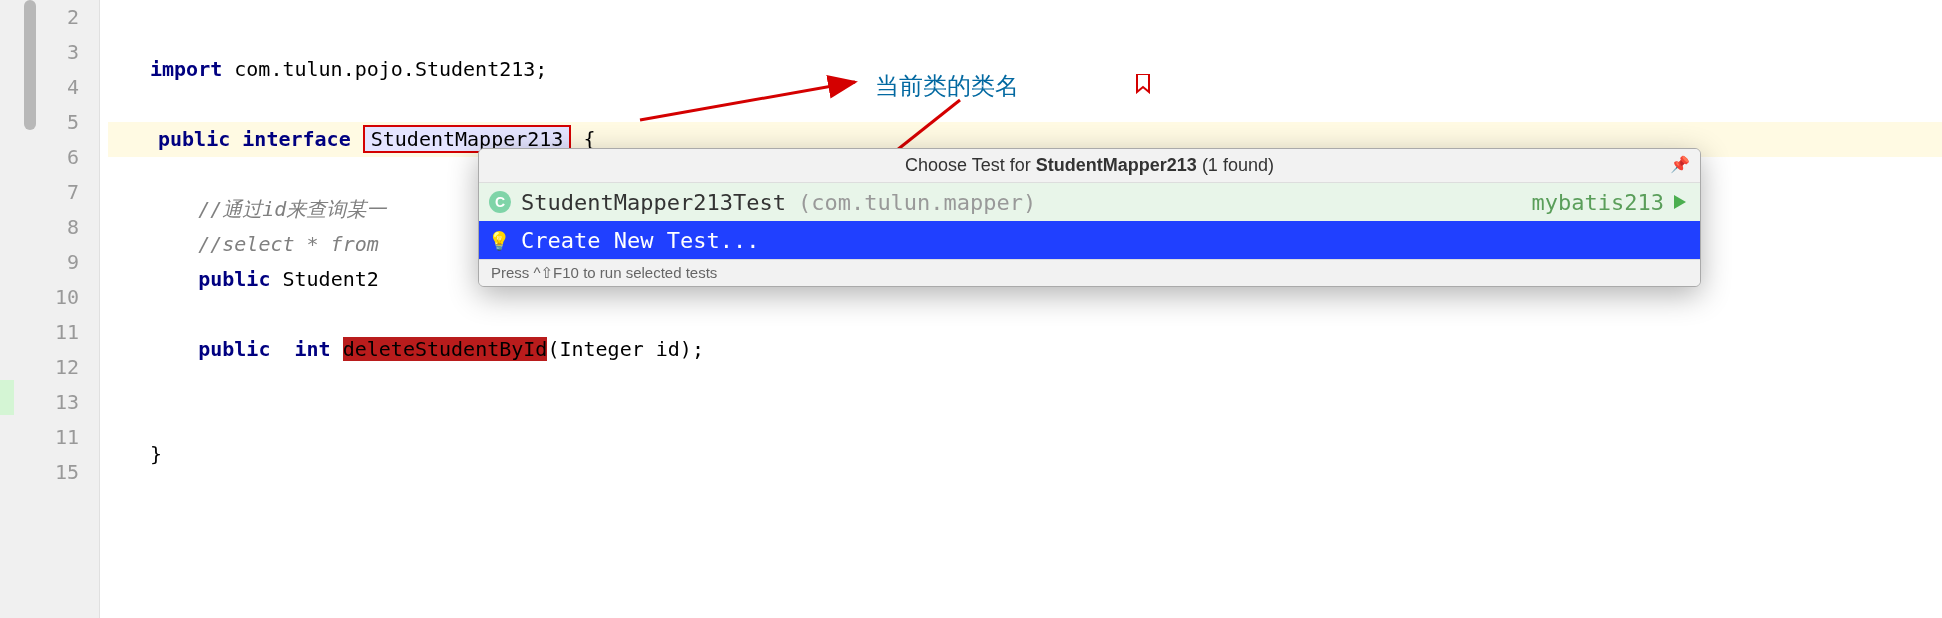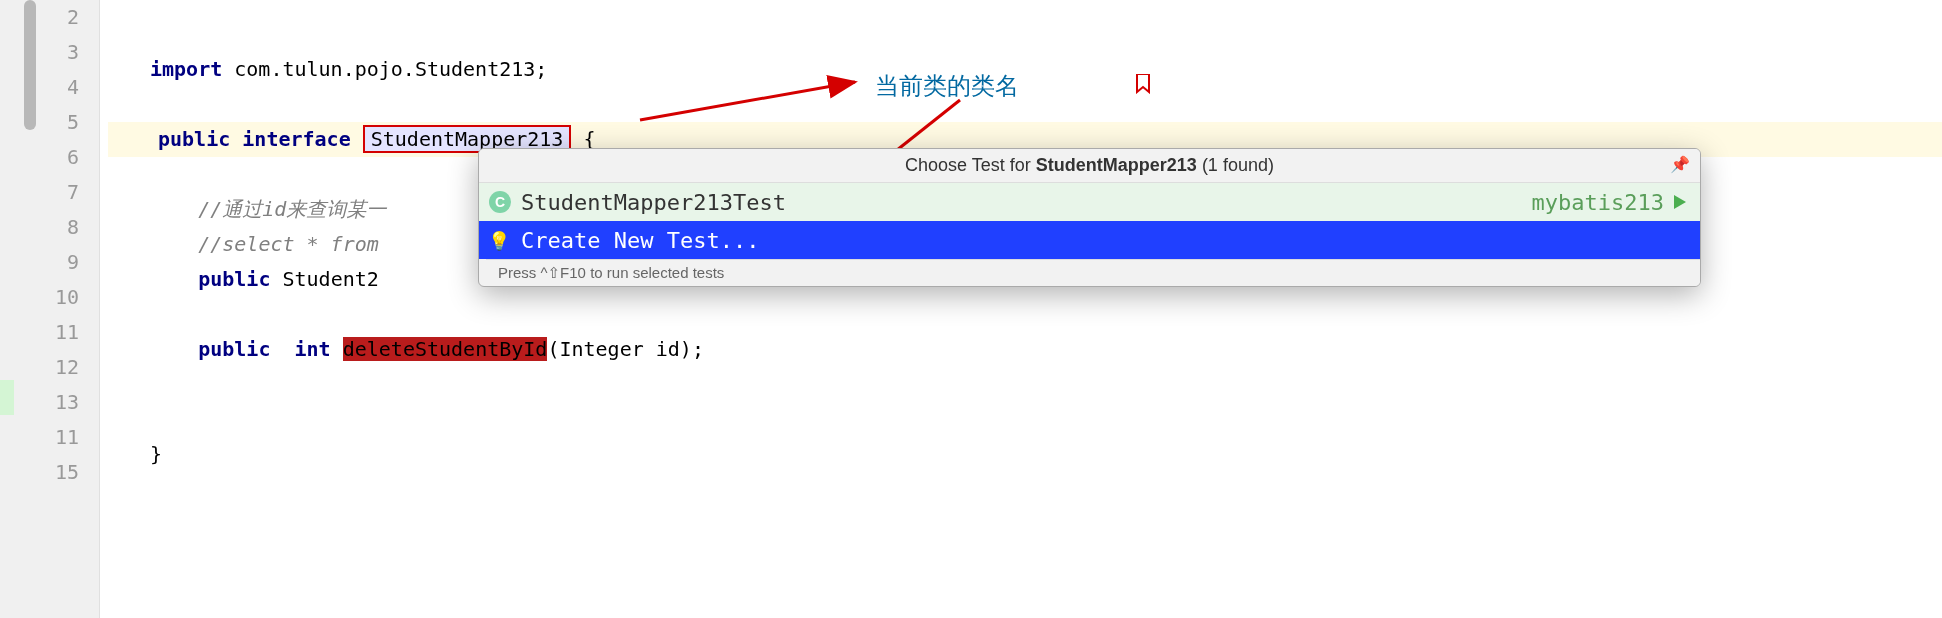--- a/index.html
+++ b/index.html
@@ -124,21 +124,20 @@
       background: #2040ff;
       color: #fff;
     }
     .popup-footer {
       padding: 4px 12px;
       font-family: "Helvetica Neue", Arial, sans-serif;
       font-size: 15px;
       color: #666;
       background: #f2f2f2;
       border-top: 1px solid #ddd;
-      margin-left: 7px;
     }
     .icon-c {
       width: 22px;
       height: 22px;
       border-radius: 50%;
       background: #7fd4a8;
       color: #fff;
       font-size: 14px;
       font-family: Arial, sans-serif;
       font-weight: bold;
@@ -241,20 +240,21 @@
 </div>
 
 <div class="popup">
   <div class="popup-title">
     <span>Choose Test for </span><b>StudentMapper213</b><span> (1 found)</span>
     <span class="pin-icon">📌</span>
   </div>
   <div class="popup-item test">
     <span class="icon-c">C</span>
     <span>StudentMapper213Test</span>
+    <span class="pkg">(com.tulun.mapper)</span>
     <span class="module">mybatis213</span>
     <span class="icon-run">
       <svg width="20" height="20" viewBox="0 0 20 20">
           <polygon points="4,3 16,10 4,17" fill="#4caf50"></polygon>
         </svg>
     </span>
   </div>
   <div class="popup-item selected">
     <span class="icon-bulb">💡</span>
     <span>Create New Test...</span>

